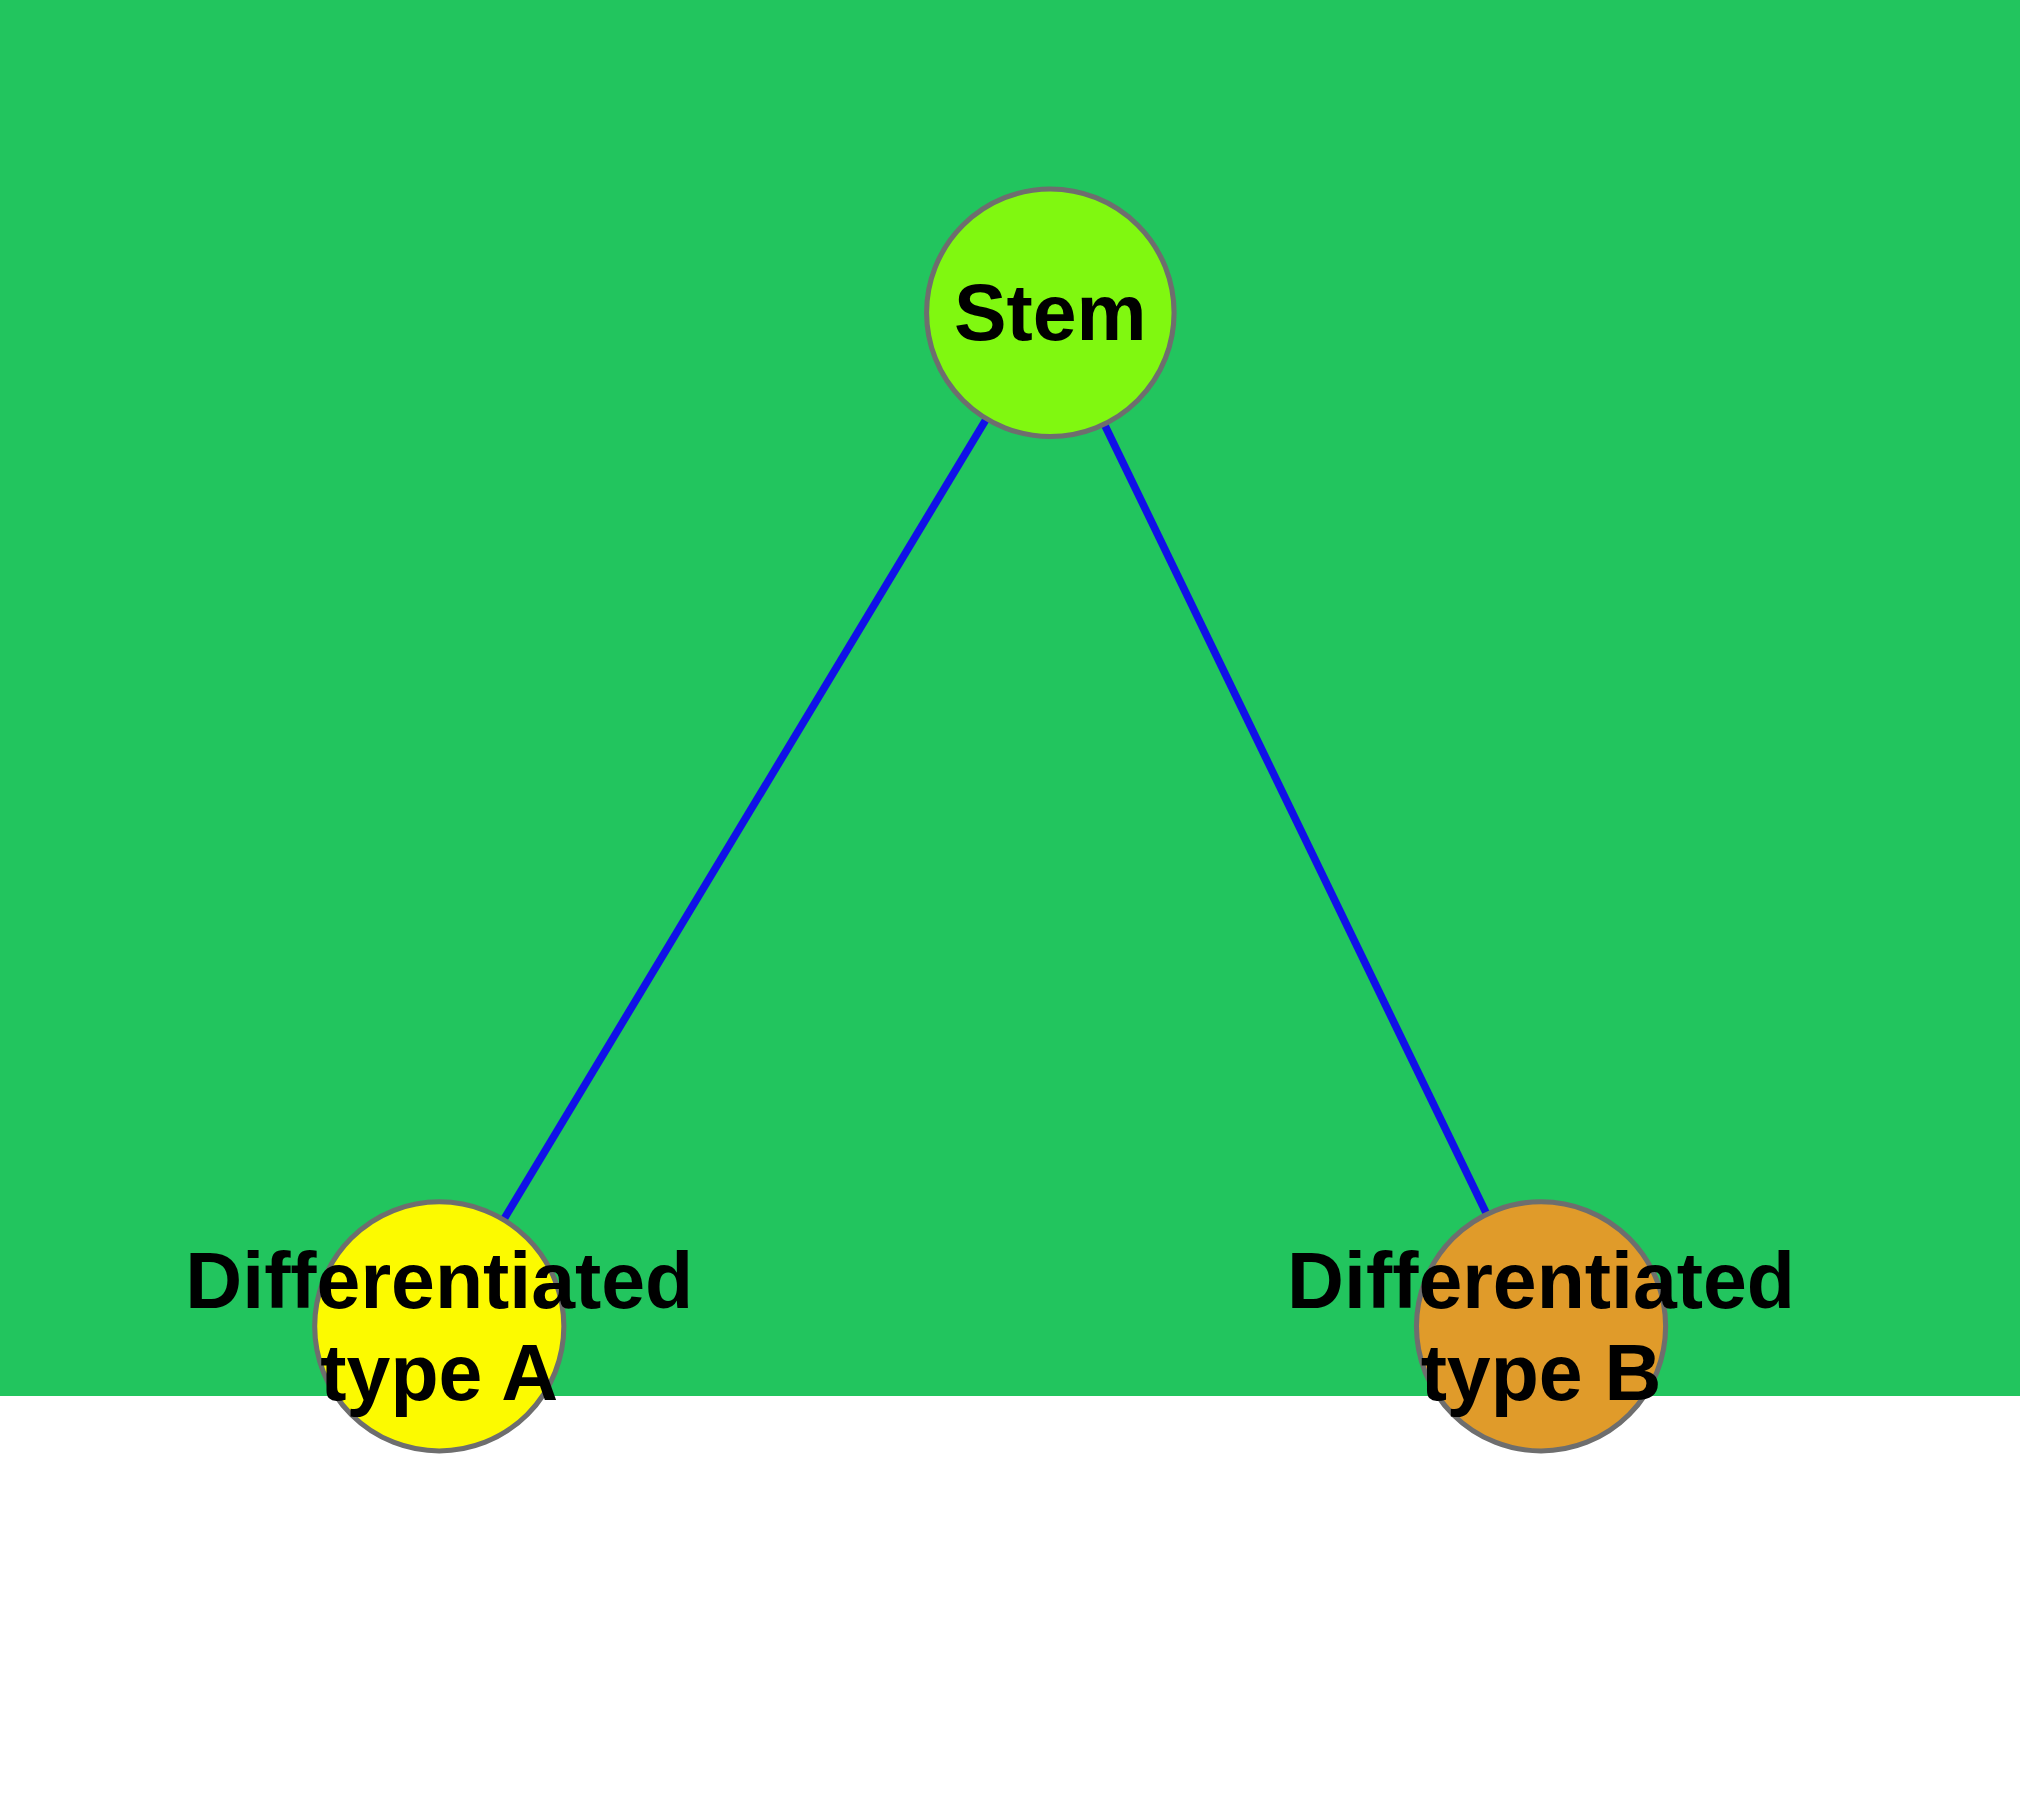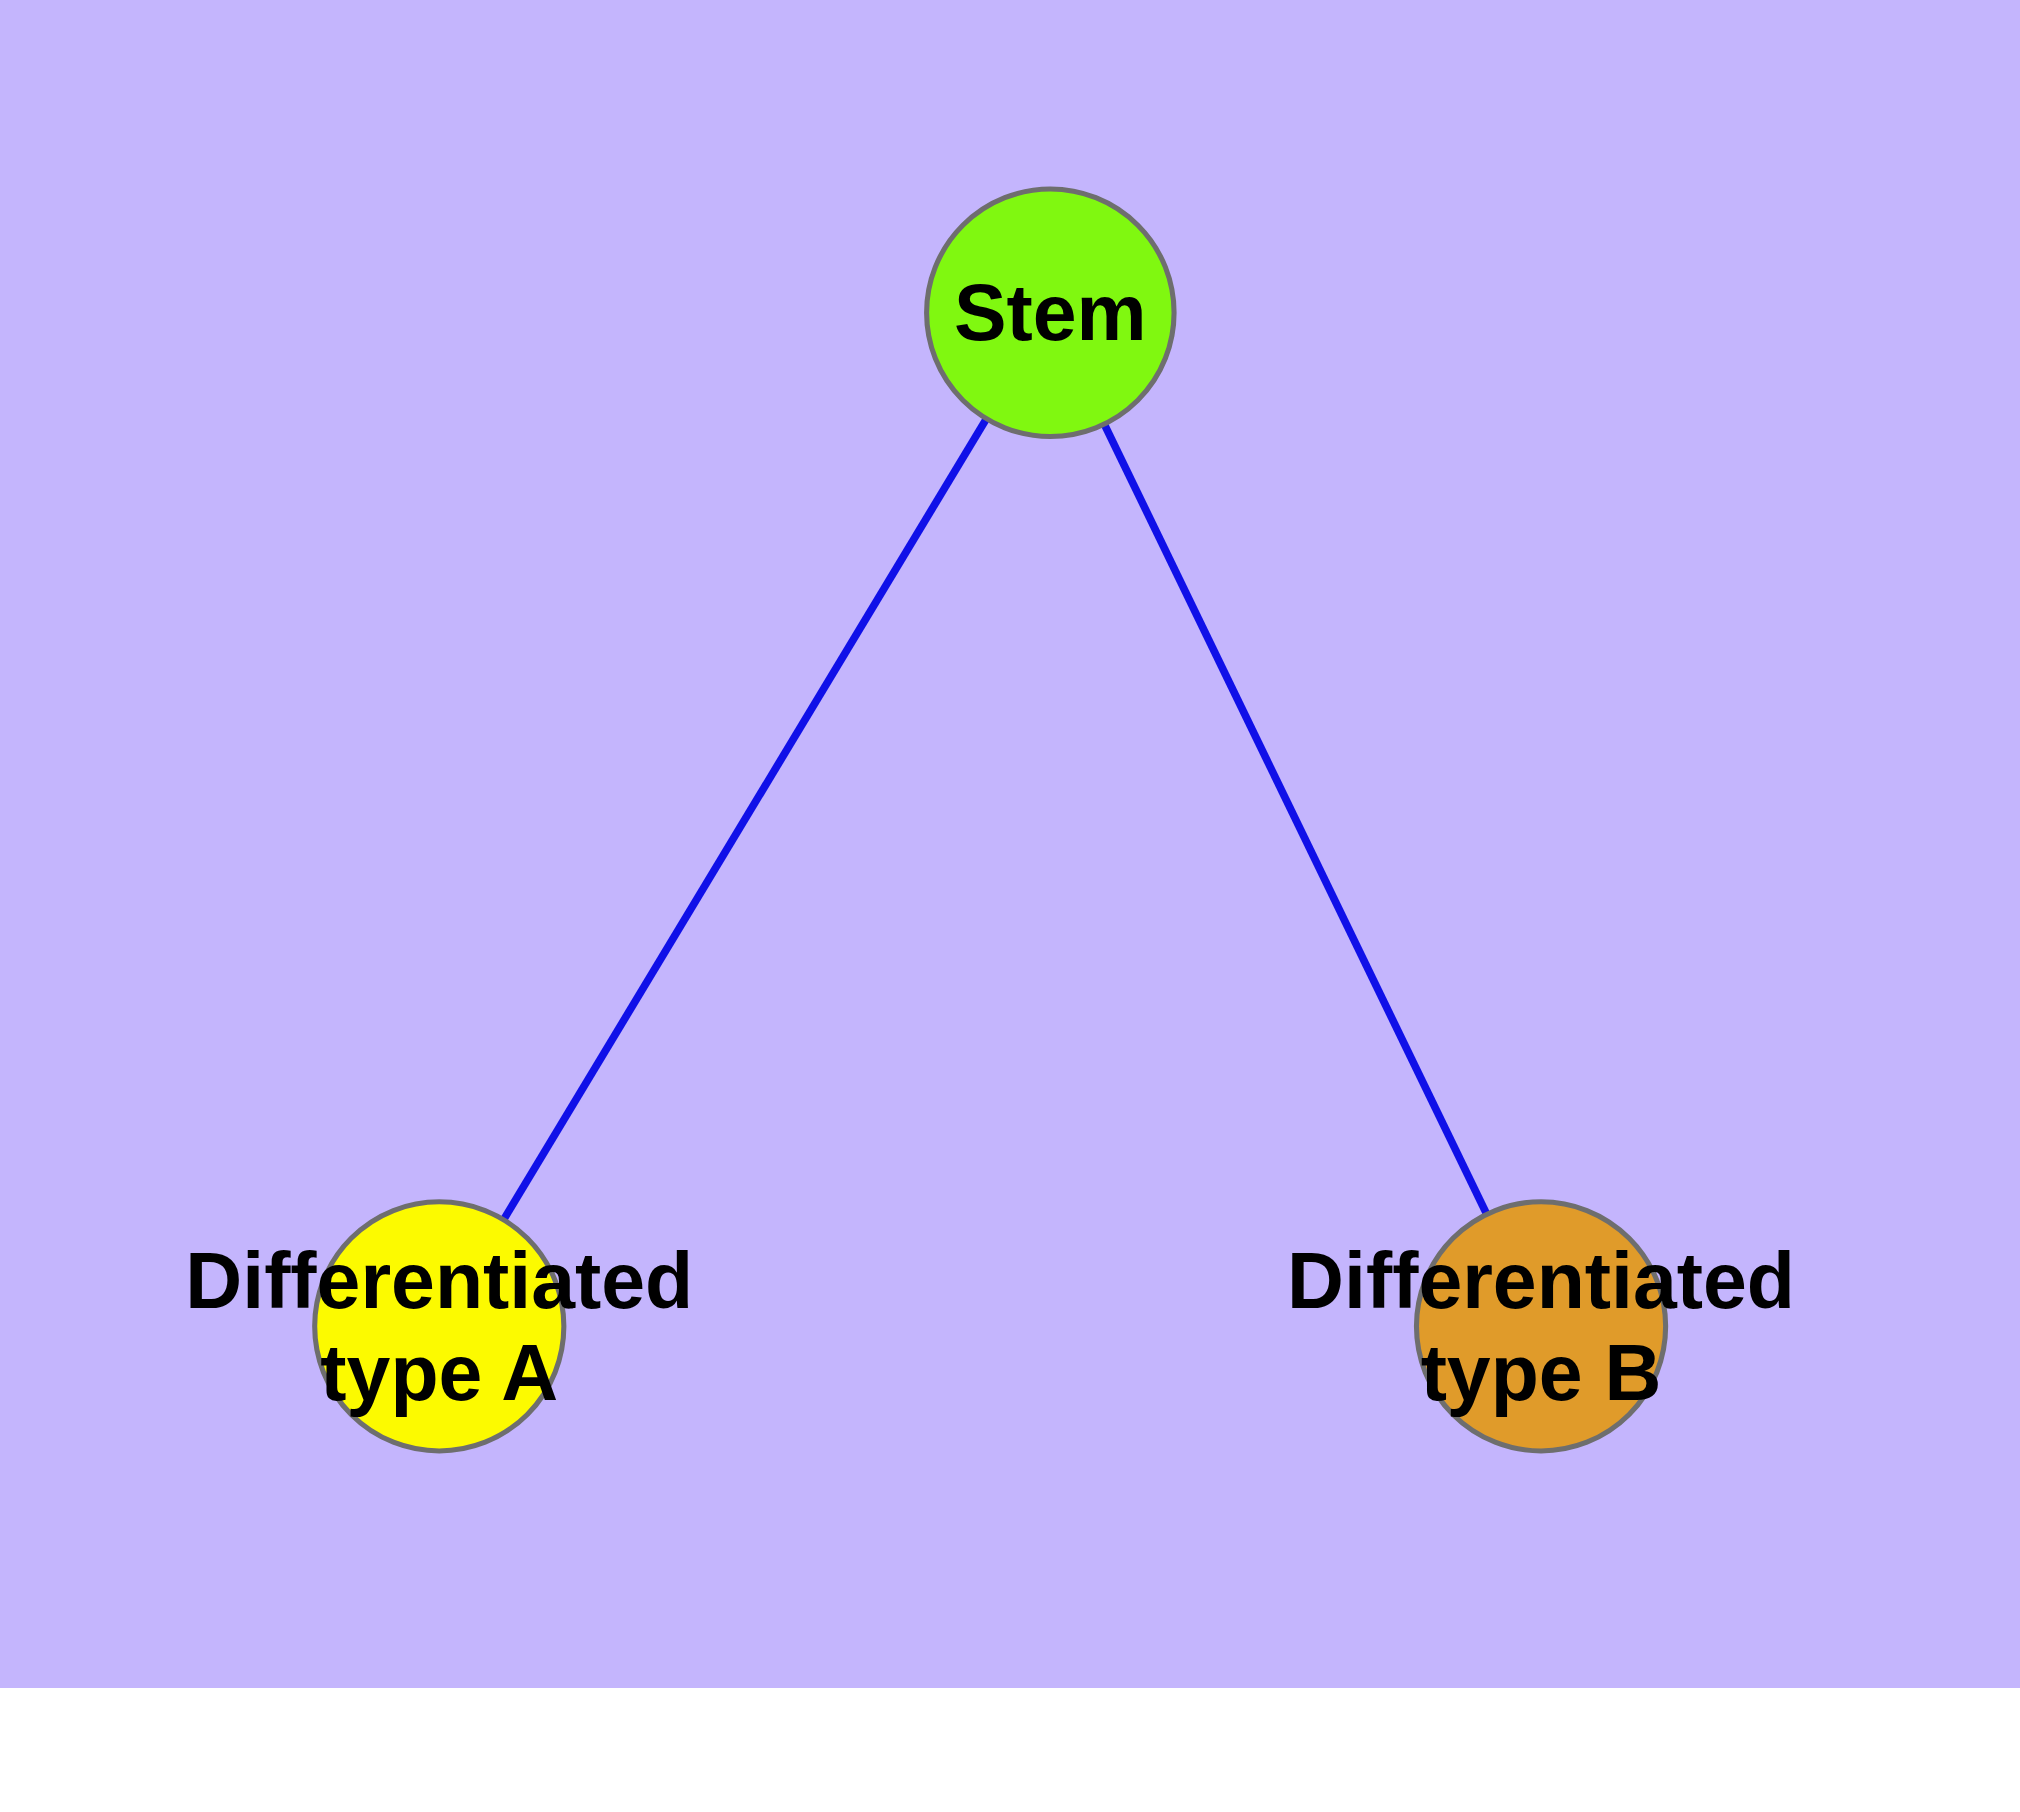--- a/index.html
+++ b/index.html
@@ -8,22 +8,22 @@
   }
   body {
     width: 2021px;
     height: 1812px;
     overflow: hidden;
     font-family: "Liberation Sans", sans-serif;
   }
   #canvas {
     position: relative;
     width: 2021px;
-    height: 1688px;
-    background: #c4b5fd;
+    height: 1396px;
+    background: #22c55e;
   }
   #graph-svg {
     position: absolute;
     top: 0;
     left: 0;
     width: 2021px;
     height: 1812px;
     display: block;
   }
   .node-label {

